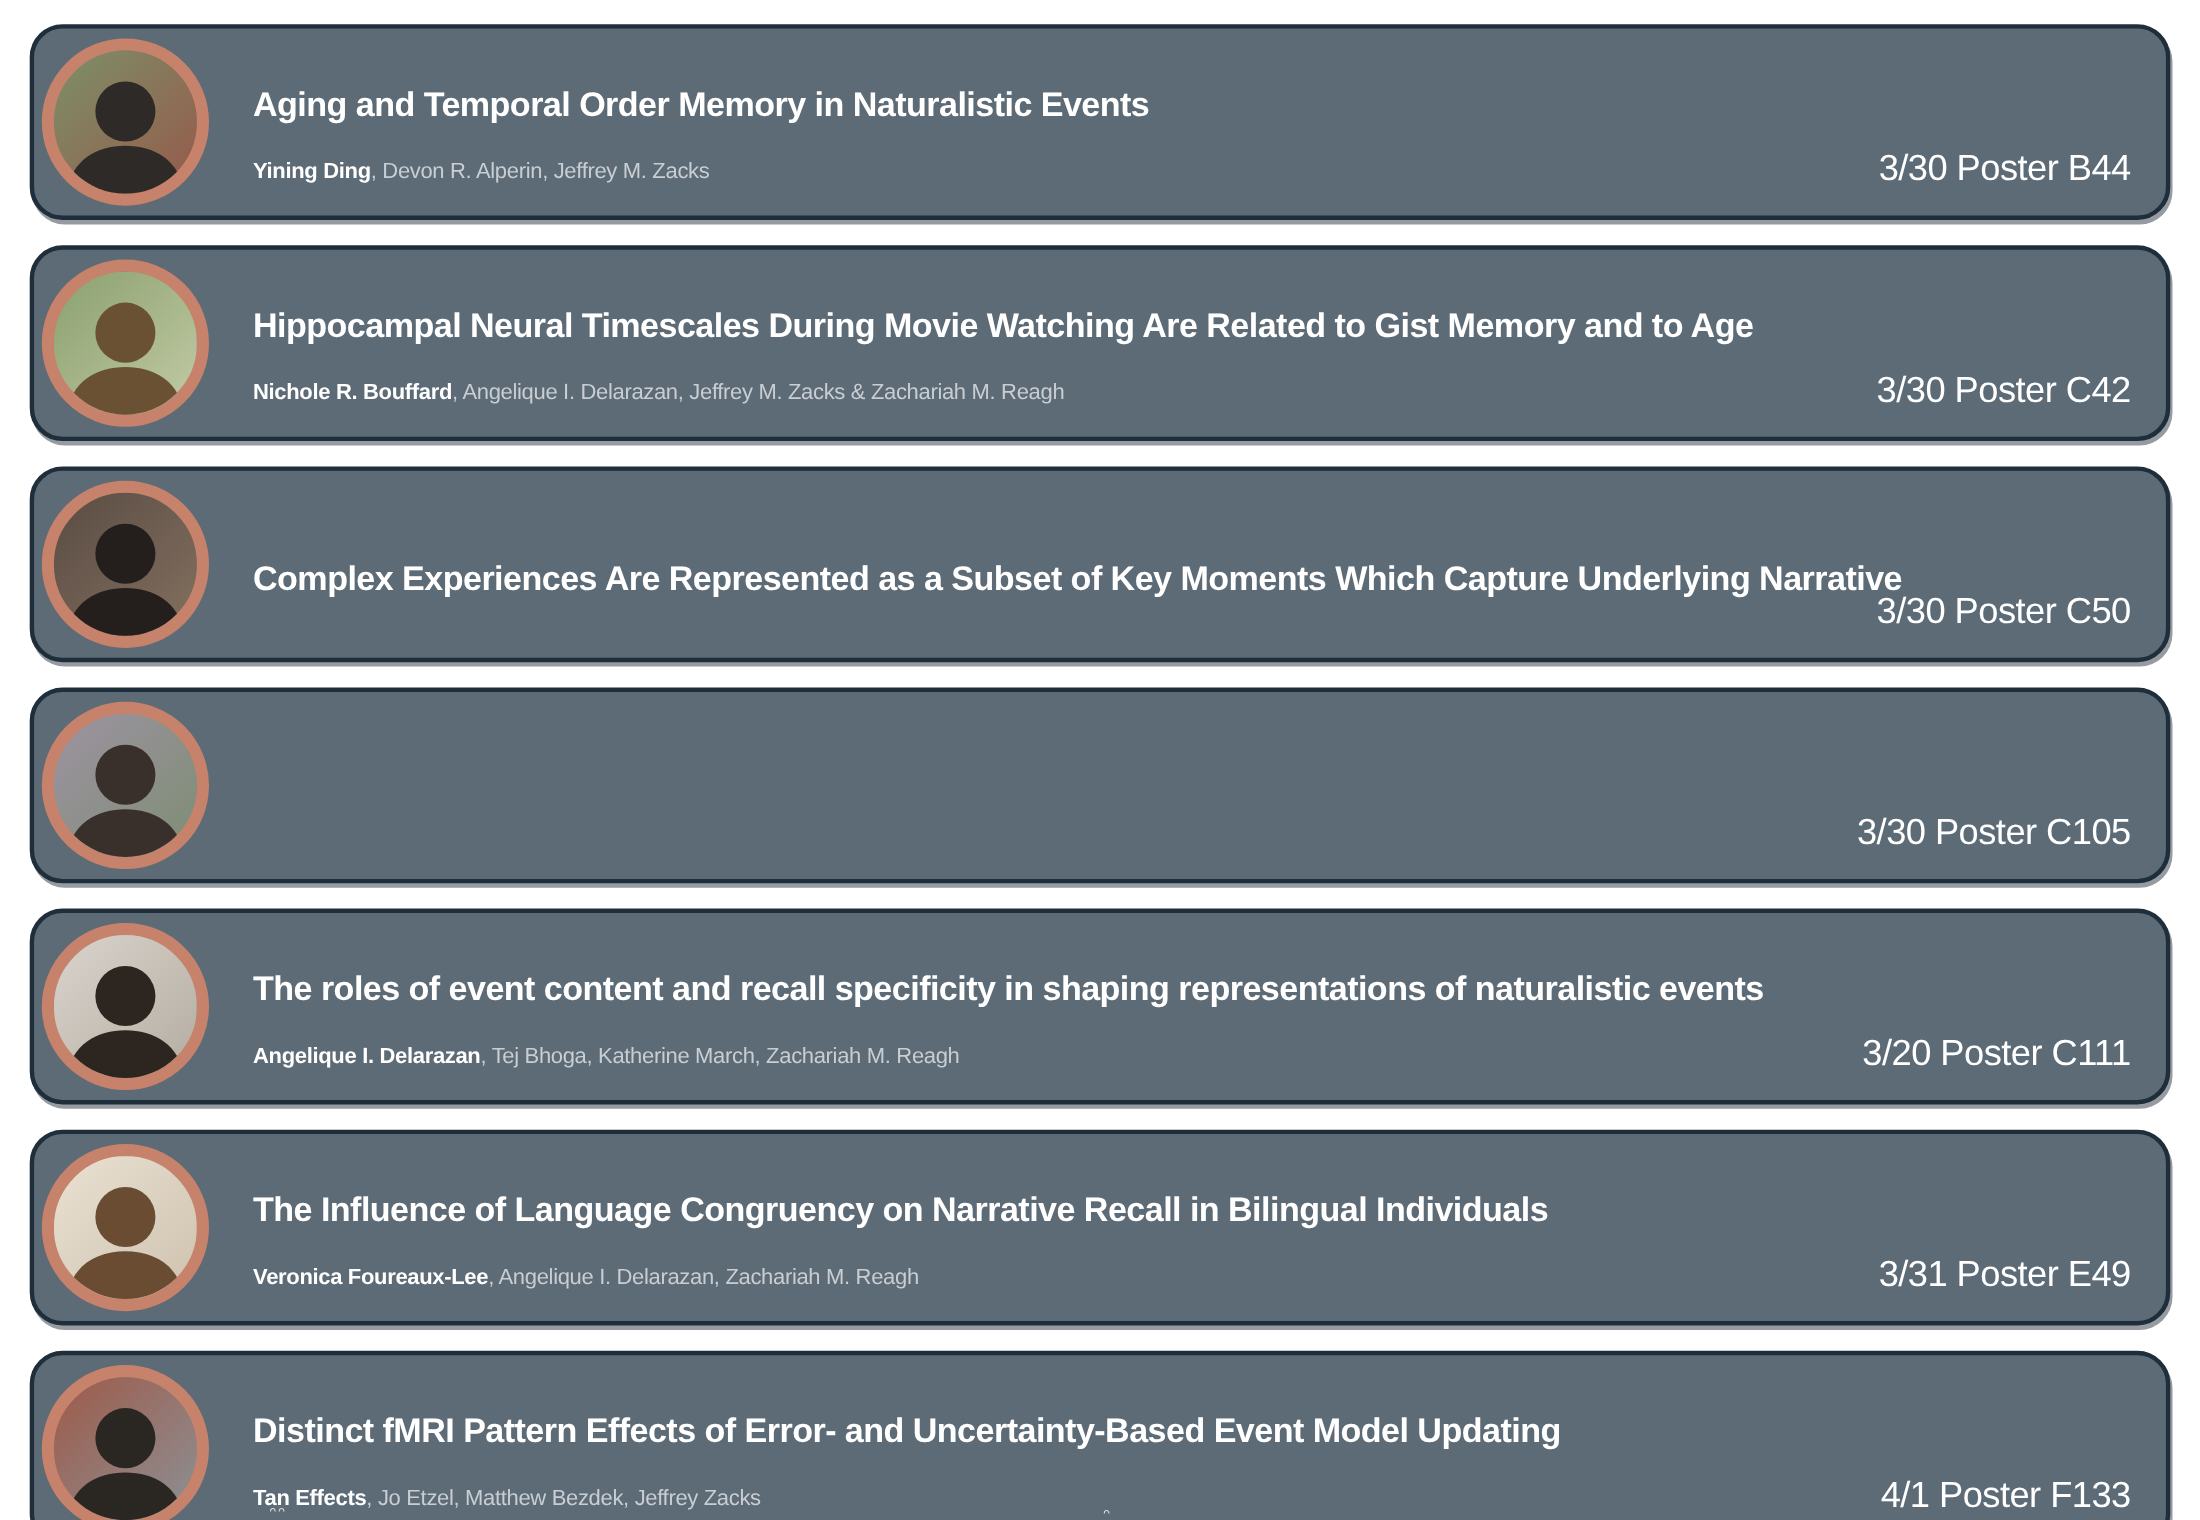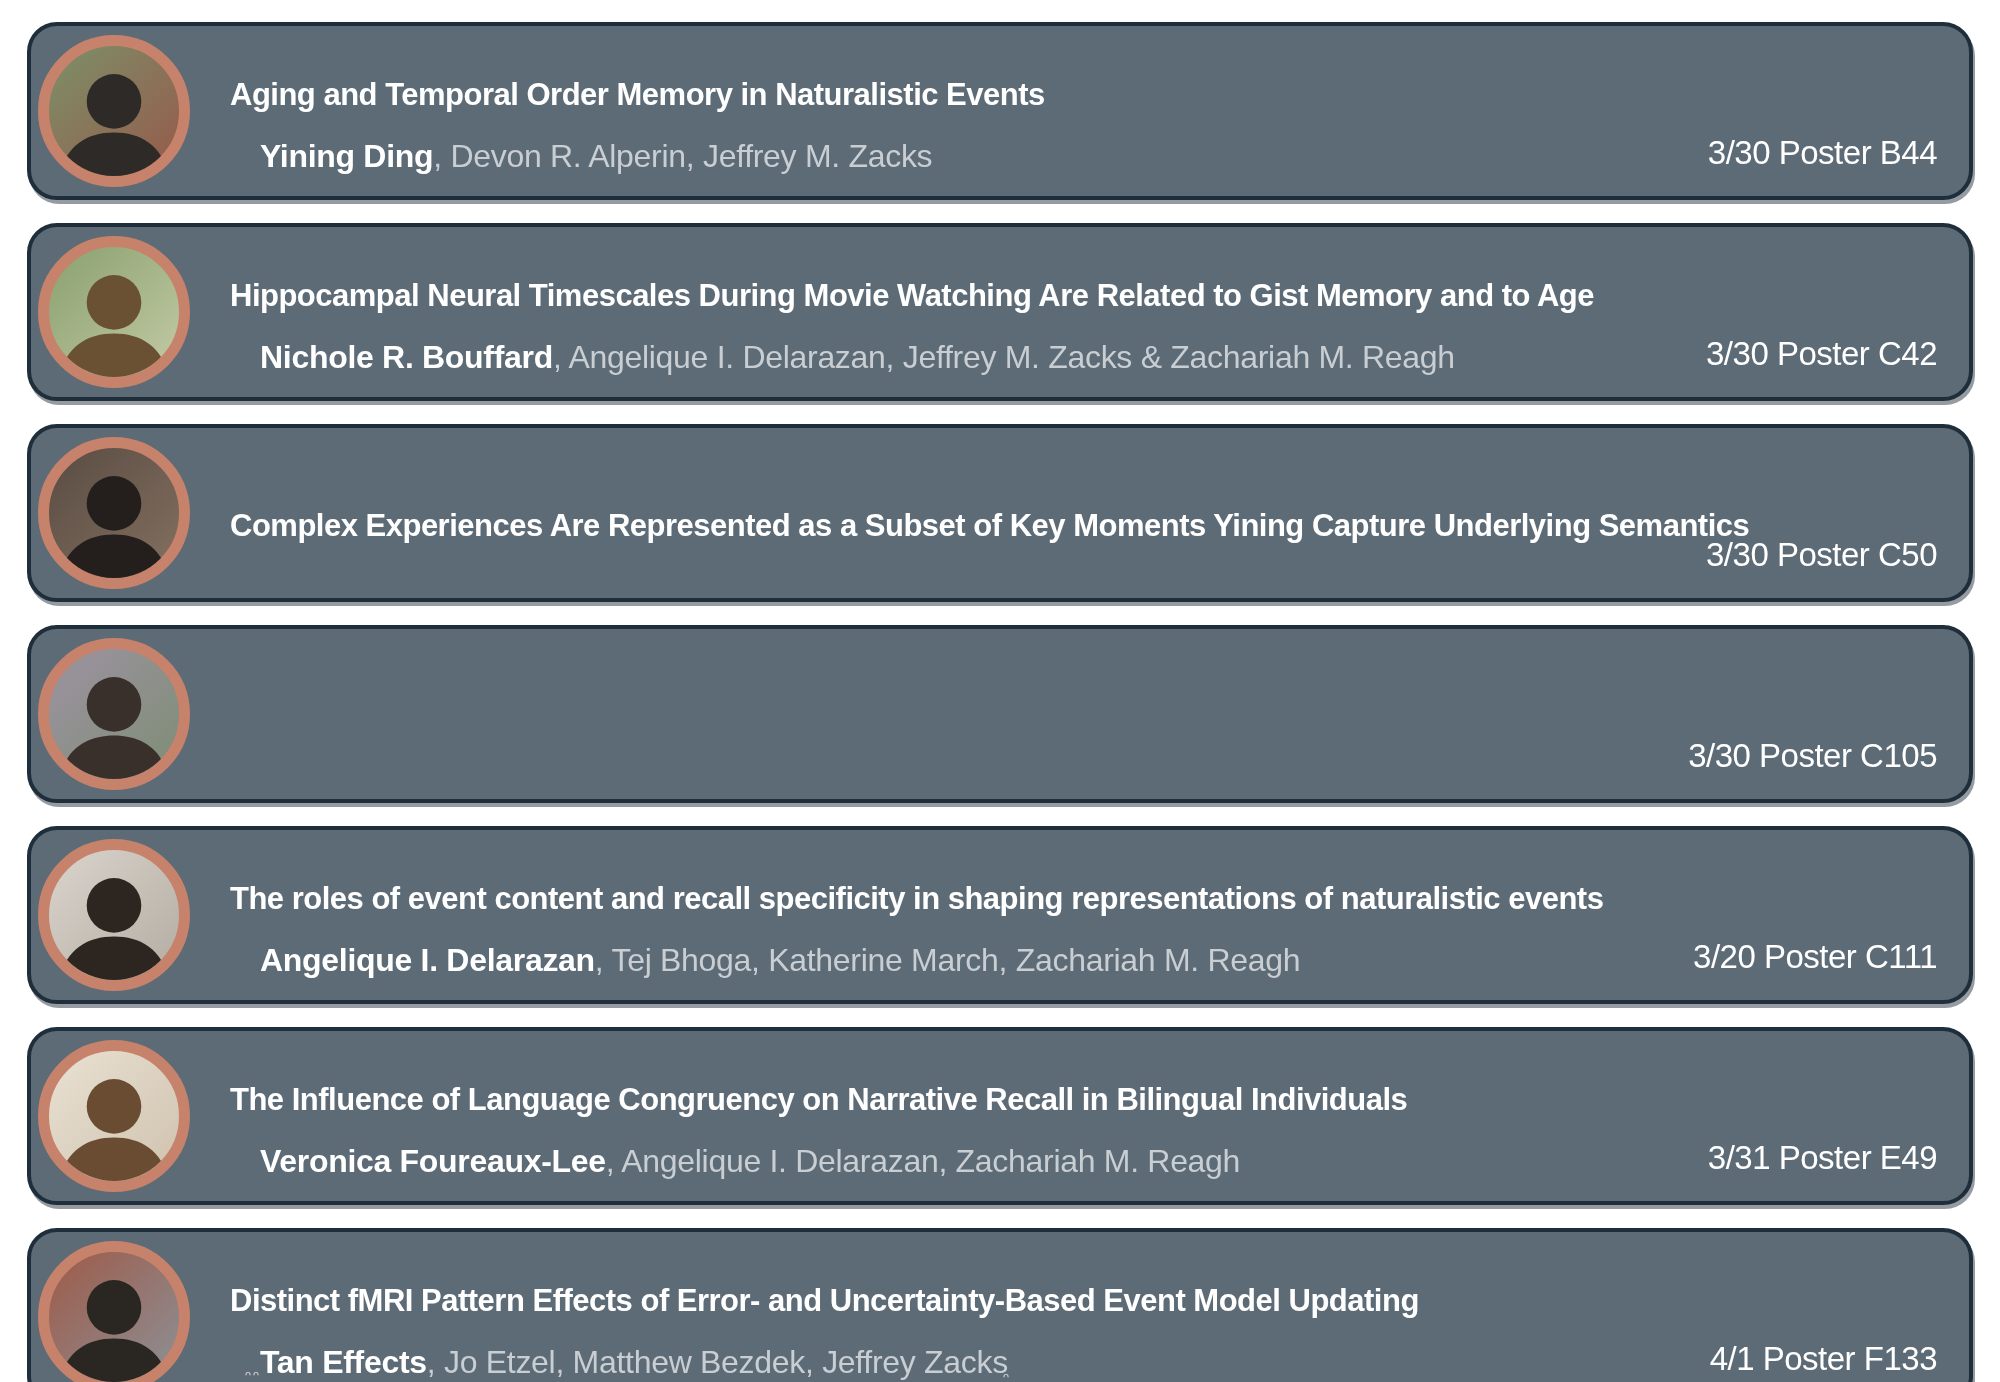--- a/index.html
+++ b/index.html
@@ -54,26 +54,25 @@
     font-weight: 700;
     letter-spacing: -0.5px;
     line-height: 40px;
     white-space: nowrap;
   }
   .title .suffix {
     font-weight: 400;
   }
   .authors {
     margin-top: 24px;
-    font-size: 32px;
+    font-size: 20px;
     letter-spacing: -0.3px;
     line-height: 34px;
     color: var(--authors-color, #c9ced3);
     white-space: nowrap;
-    margin-left: 30px;
   }
   .authors .lead {
     color: #ffffff;
     font-weight: 700;
   }
   .session {
     position: absolute;
     right: 32px;
     bottom: 24px;
     color: #ffffff;
@@ -122,21 +121,21 @@
   </div>
 
   <div class="card">
     <div class="avatar" style="background: linear-gradient(135deg, rgb(90, 76, 68), rgb(131, 112, 95));">
       <svg viewBox="0 0 100 100" style="color: rgb(36, 31, 29);">
           <circle cx="50" cy="38" r="21" fill="currentColor"></circle>
           <path d="M8,104 C8,74 28,62 50,62 C72,62 92,74 92,104 Z" fill="currentColor"></path>
         </svg>
     </div>
     <div class="content">
-      <div class="title"><span>Complex Experiences Are Represented as a Subset of Key Moments Yining Capture Underlying Semantics</span><span class="suffix"></span></div>
+      <div class="title"><span>Complex Experiences Are Represented as a Subset of Key Moments Which Capture Underlying Narrative</span><span class="suffix"></span></div>
     </div>
     <div class="session">3/30 Poster C50</div>
   </div>
 
   <div class="card">
     <div class="avatar" style="background: linear-gradient(135deg, rgb(157, 147, 162), rgb(126, 141, 116));">
       <svg viewBox="0 0 100 100" style="color: rgb(57, 48, 43);">
           <circle cx="50" cy="38" r="21" fill="currentColor"></circle>
           <path d="M8,104 C8,74 28,62 50,62 C72,62 92,74 92,104 Z" fill="currentColor"></path>
         </svg>

